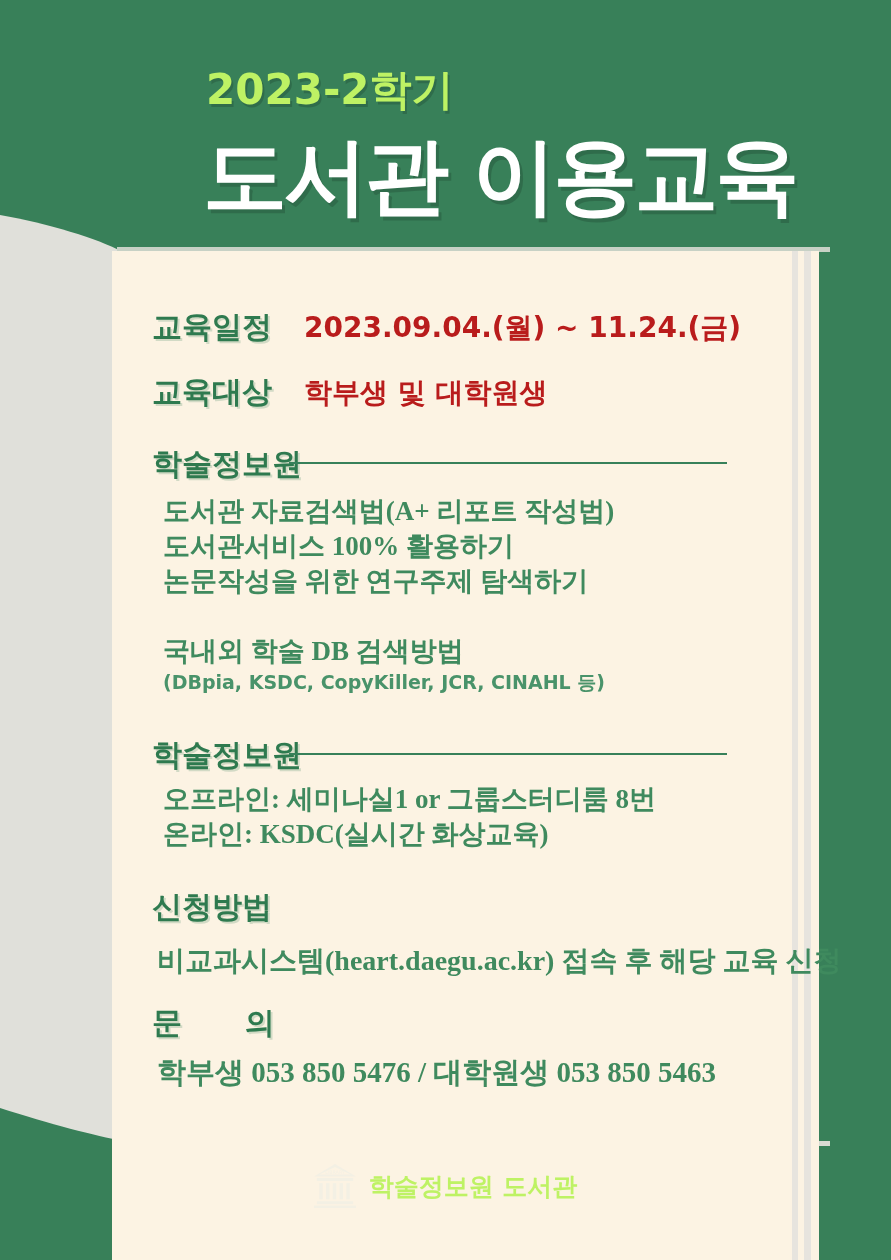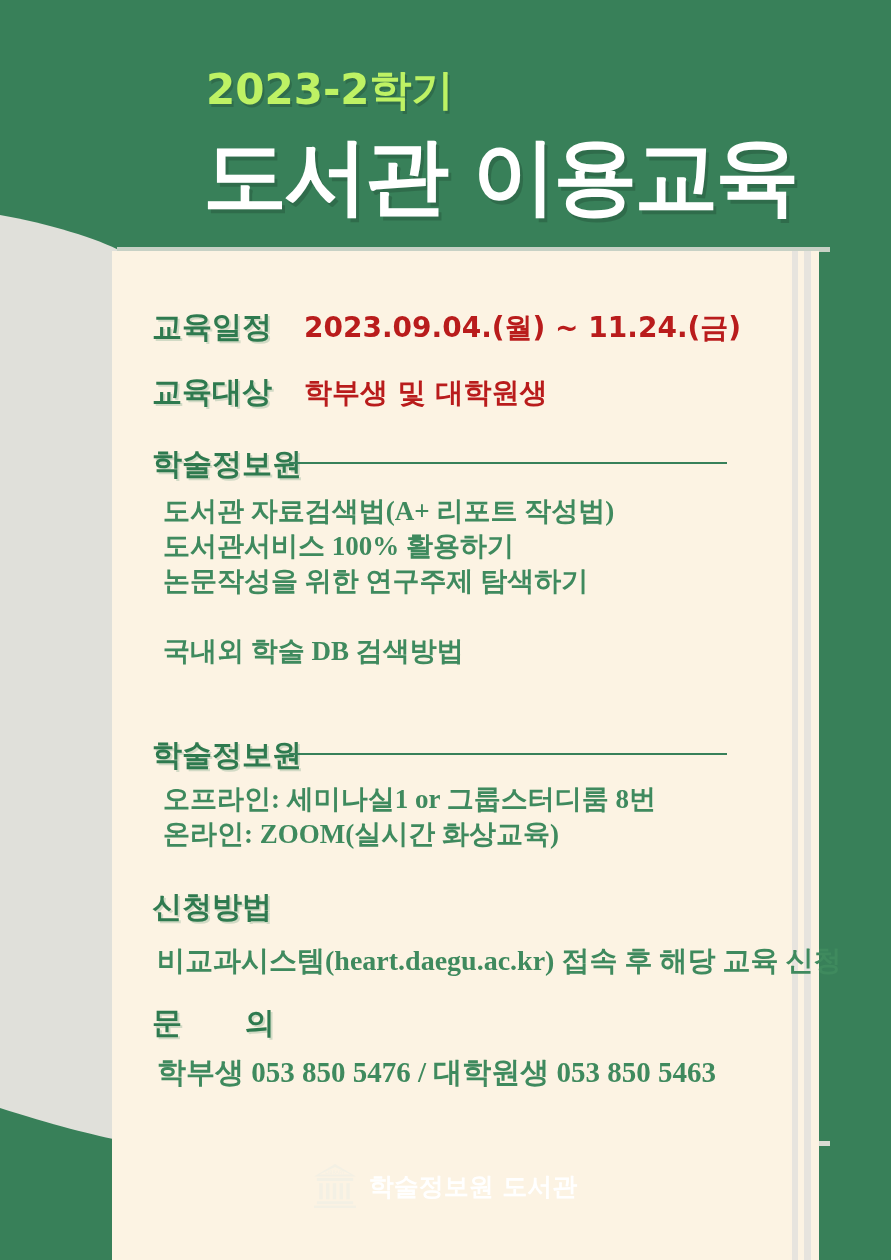--- a/index.html
+++ b/index.html
@@ -71,21 +71,21 @@
     font-size:19px; font-weight:600; color:#49936A;
     white-space:nowrap;
   }
 
   
   .footer {
     position:absolute; left:0; top:1163px; width:891px;
     display:flex; align-items:center; justify-content:center; gap:13px;
   }
   .footer-org {
-    font-size:25px; font-weight:800; color:#ffffff; white-space:nowrap;
+    font-size:25px; font-weight:800; color:#bef264; white-space:nowrap;
   }
   .library-icon { display:block; }
 </style>
 </head>
 <body>
 
 <div class="stage">
 
   <svg class="left-page-svg" width="130" height="1160" viewBox="0 0 130 1160" aria-hidden="true">
     <path d="M0,215 C50,224 96,238 123,252 L123,1141 C96,1136 50,1124 0,1108 Z" fill="#E0E0DA"></path>
@@ -104,26 +104,27 @@
     <h3 class="section-label" style="top:121px">교육대상</h3>
     <div class="inline-value" style="left:192px; top:123px">학부생 및 대학원생</div>
 
     <h3 class="section-label" style="top:193px">학술정보원</h3>
     <div class="rule-line" style="top:211px"></div>
 
     <div class="body-line" style="top:242px">도서관 자료검색법(A+ 리포트 작성법)</div>
     <div class="body-line" style="top:277px">도서관서비스 100% 활용하기</div>
     <div class="body-line" style="top:312px">논문작성을 위한 연구주제 탐색하기</div>
     <div class="body-line" style="top:382px">국내외 학술 DB 검색방법</div>
+    <div class="note-line" style="top:419px">(DBpia, KSDC, CopyKiller, JCR, CINAHL 등)</div>
 
     <h3 class="section-label" style="top:484px">학술정보원</h3>
     <div class="rule-line" style="top:502px"></div>
 
     <div class="body-line" style="top:530px">오프라인: 세미나실1 or 그룹스터디룸 8번</div>
-    <div class="body-line" style="top:565px">온라인: ZOOM(실시간 화상교육)</div>
+    <div class="body-line" style="top:565px">온라인: KSDC(실시간 화상교육)</div>
 
     <h3 class="section-label" style="top:636px">신청방법</h3>
     <div class="body-line" style="top:691px; left:45px; font-size:28px">비교과시스템(heart.daegu.ac.kr) 접속 후 해당 교육 신청</div>
 
     <h3 class="section-label" style="top:752px">문      의</h3>
     <div class="body-line" style="top:802px; left:45px; font-size:29px">학부생 053 850 5476 / 대학원생 053 850 5463</div>
   </div>
 
   <h2 class="semester">2023-2학기</h2>
   <h1 class="main-title">도서관 이용교육</h1>

